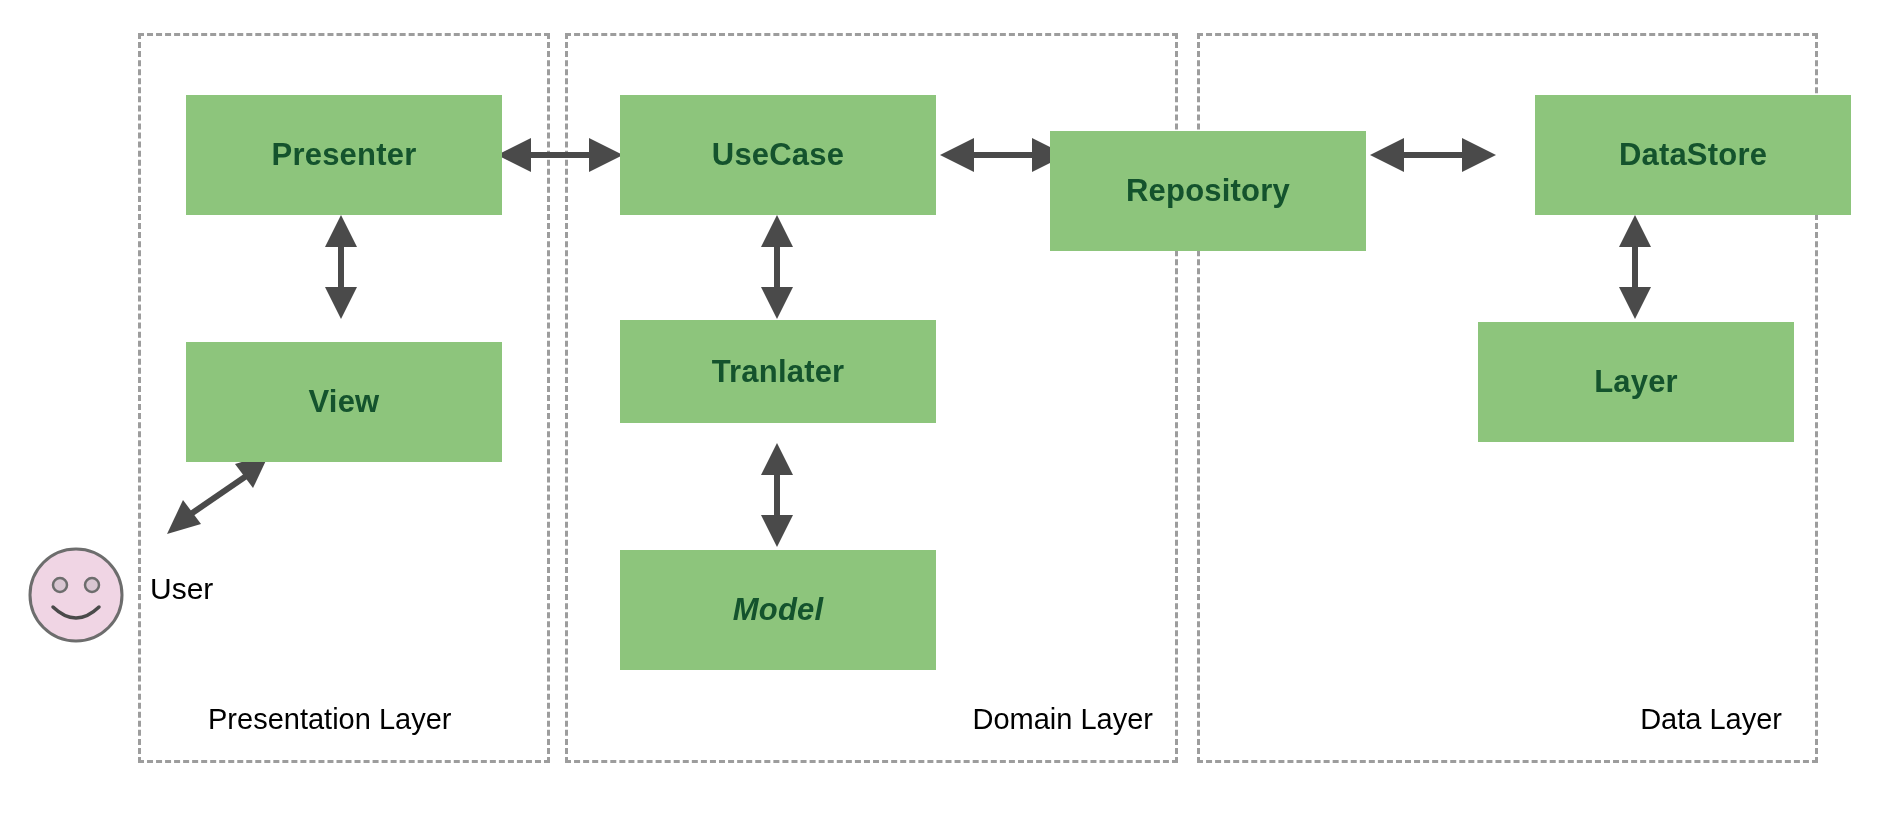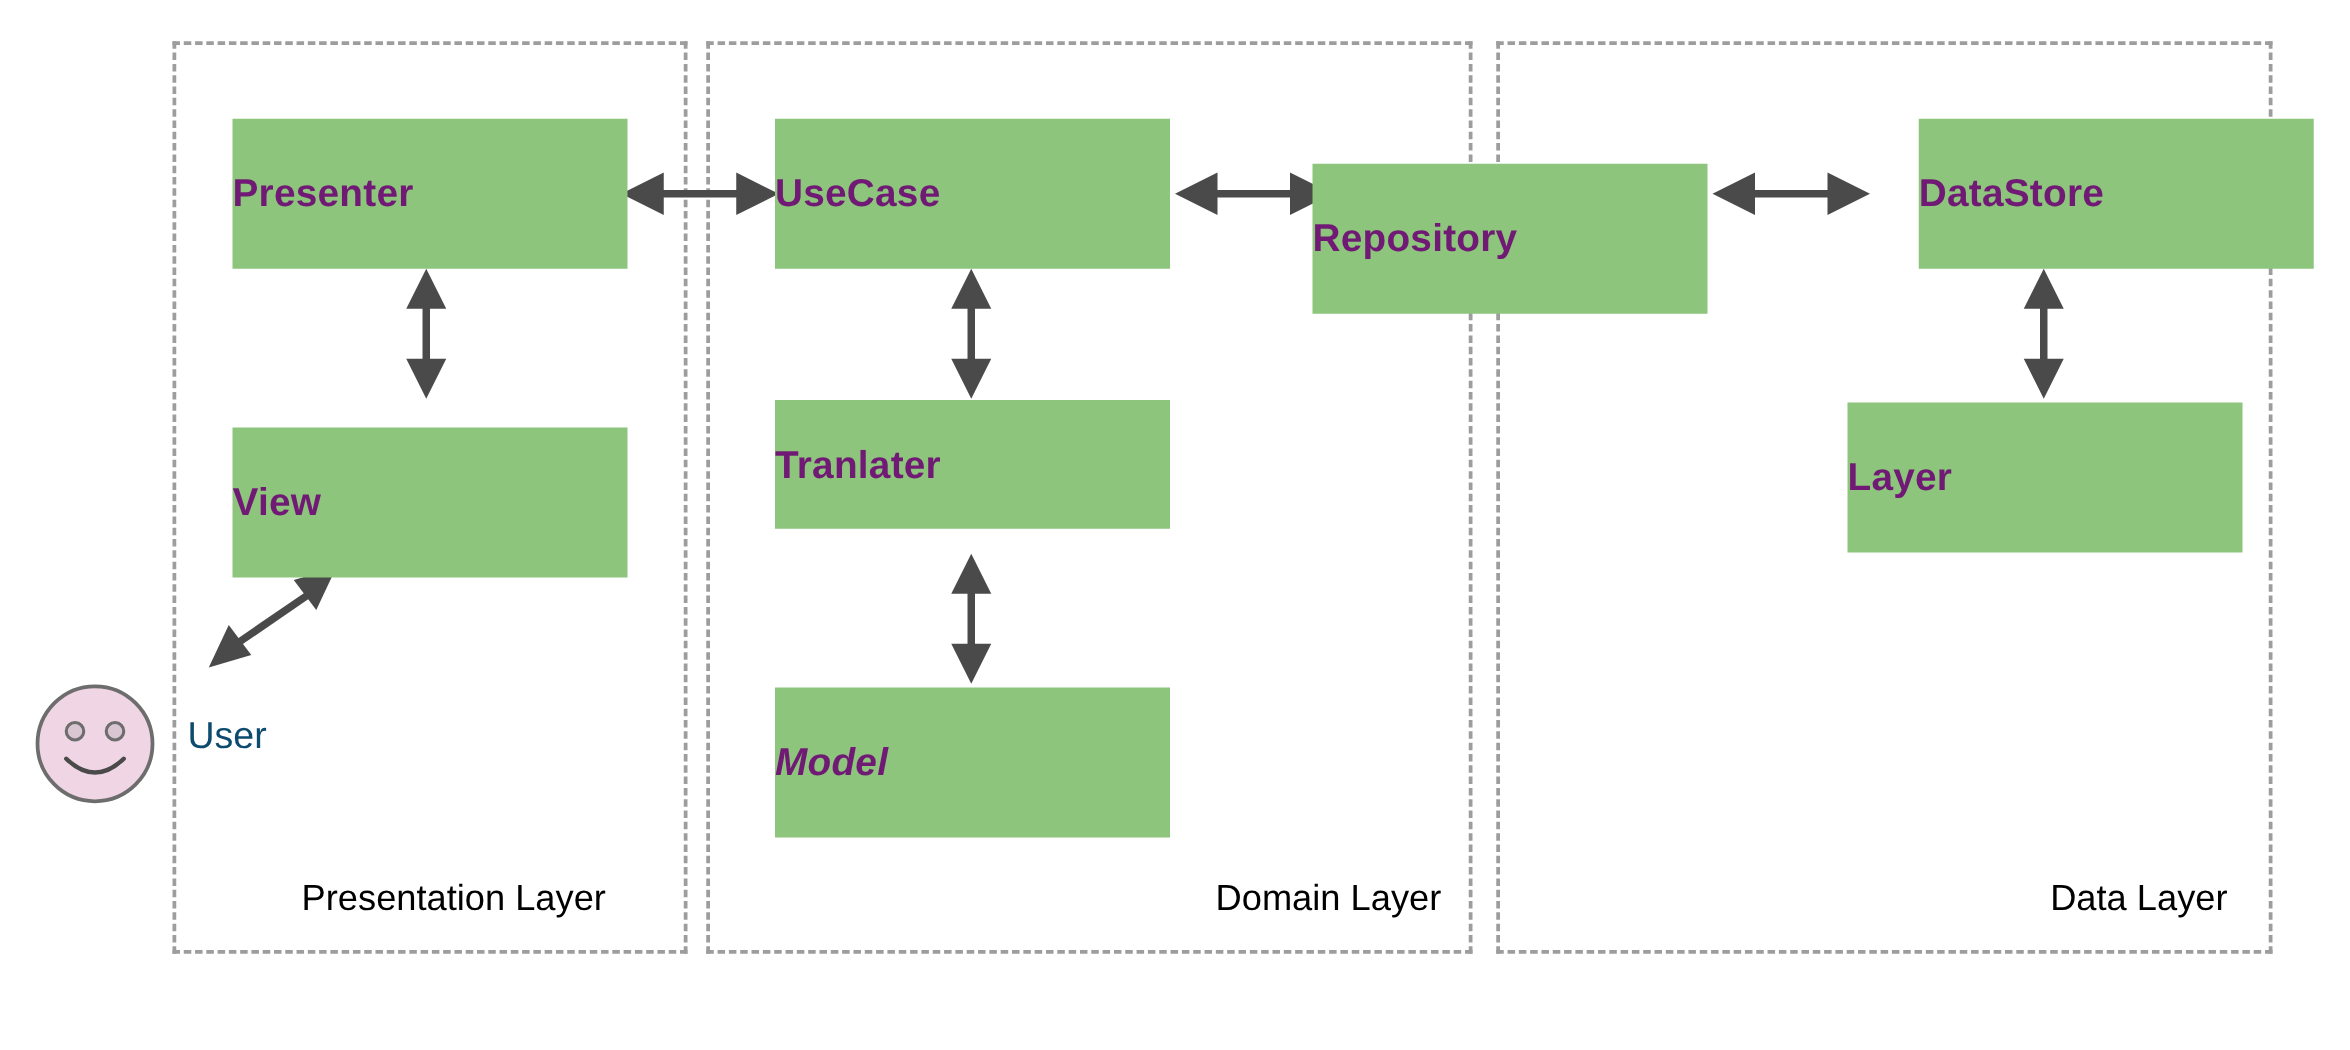--- a/index.html
+++ b/index.html
@@ -31,59 +31,59 @@
     font-size: 29px;
     color: #000000;
     font-family: "Liberation Sans", sans-serif;
     white-space: nowrap;
     letter-spacing: 0px;
   }
   
   .node {
     position: absolute;
     background: #8dc57c;
-    color: #701a75;
+    color: #14532d;
     font-weight: bold;
     font-size: 31px;
     display: flex;
     align-items: center;
-    justify-content: flex-start;
+    justify-content: center;
     box-sizing: border-box;
     letter-spacing: 0.2px;
     font-family: "Liberation Sans", sans-serif;
   }
   
   .arrow {
     position: absolute;
     overflow: visible;
   }
   
   .user-face {
     position: absolute;
   }
   .user-label {
     position: absolute;
     font-size: 30px;
-    color: #0c4a6e;
+    color: #000000;
     font-family: "Liberation Sans", sans-serif;
     white-space: nowrap;
   }
 </style>
 </head>
 <body>
 
 <div id="canvas">
 
   <div class="layer" style="left:138px; top:33px; width:412px; height:730px;"></div>
 
   <div class="layer" style="left:565px; top:33px; width:613px; height:730px;"></div>
 
   <div class="layer" style="left:1197px; top:33px; width:621px; height:730px;"></div>
 
-  <div class="layer-label" style="left:208px; top:703px; width:310px; text-align:center;">Presentation Layer</div>
+  <div class="layer-label" style="left:208px; top:703px; width:310px; text-align:left;">Presentation Layer</div>
 
   <div class="layer-label" style="left:1260px; top:703px; width:522px; text-align:right;">Data Layer</div>
 
   <div class="layer-label" style="left:640px; top:703px; width:513px; text-align:right;">Domain Layer</div>
 
   <svg class="arrow" style="left:497px; top:130px;" width="126" height="50" viewBox="0 0 126 50">
     <line x1="28" y1="25" x2="98" y2="25" stroke="#4a4a4a" stroke-width="6"></line>
     <polygon points="0,25 34,8 34,42" fill="#4a4a4a"></polygon>
     <polygon points="126,25 92,8 92,42" fill="#4a4a4a"></polygon>
   </svg>

